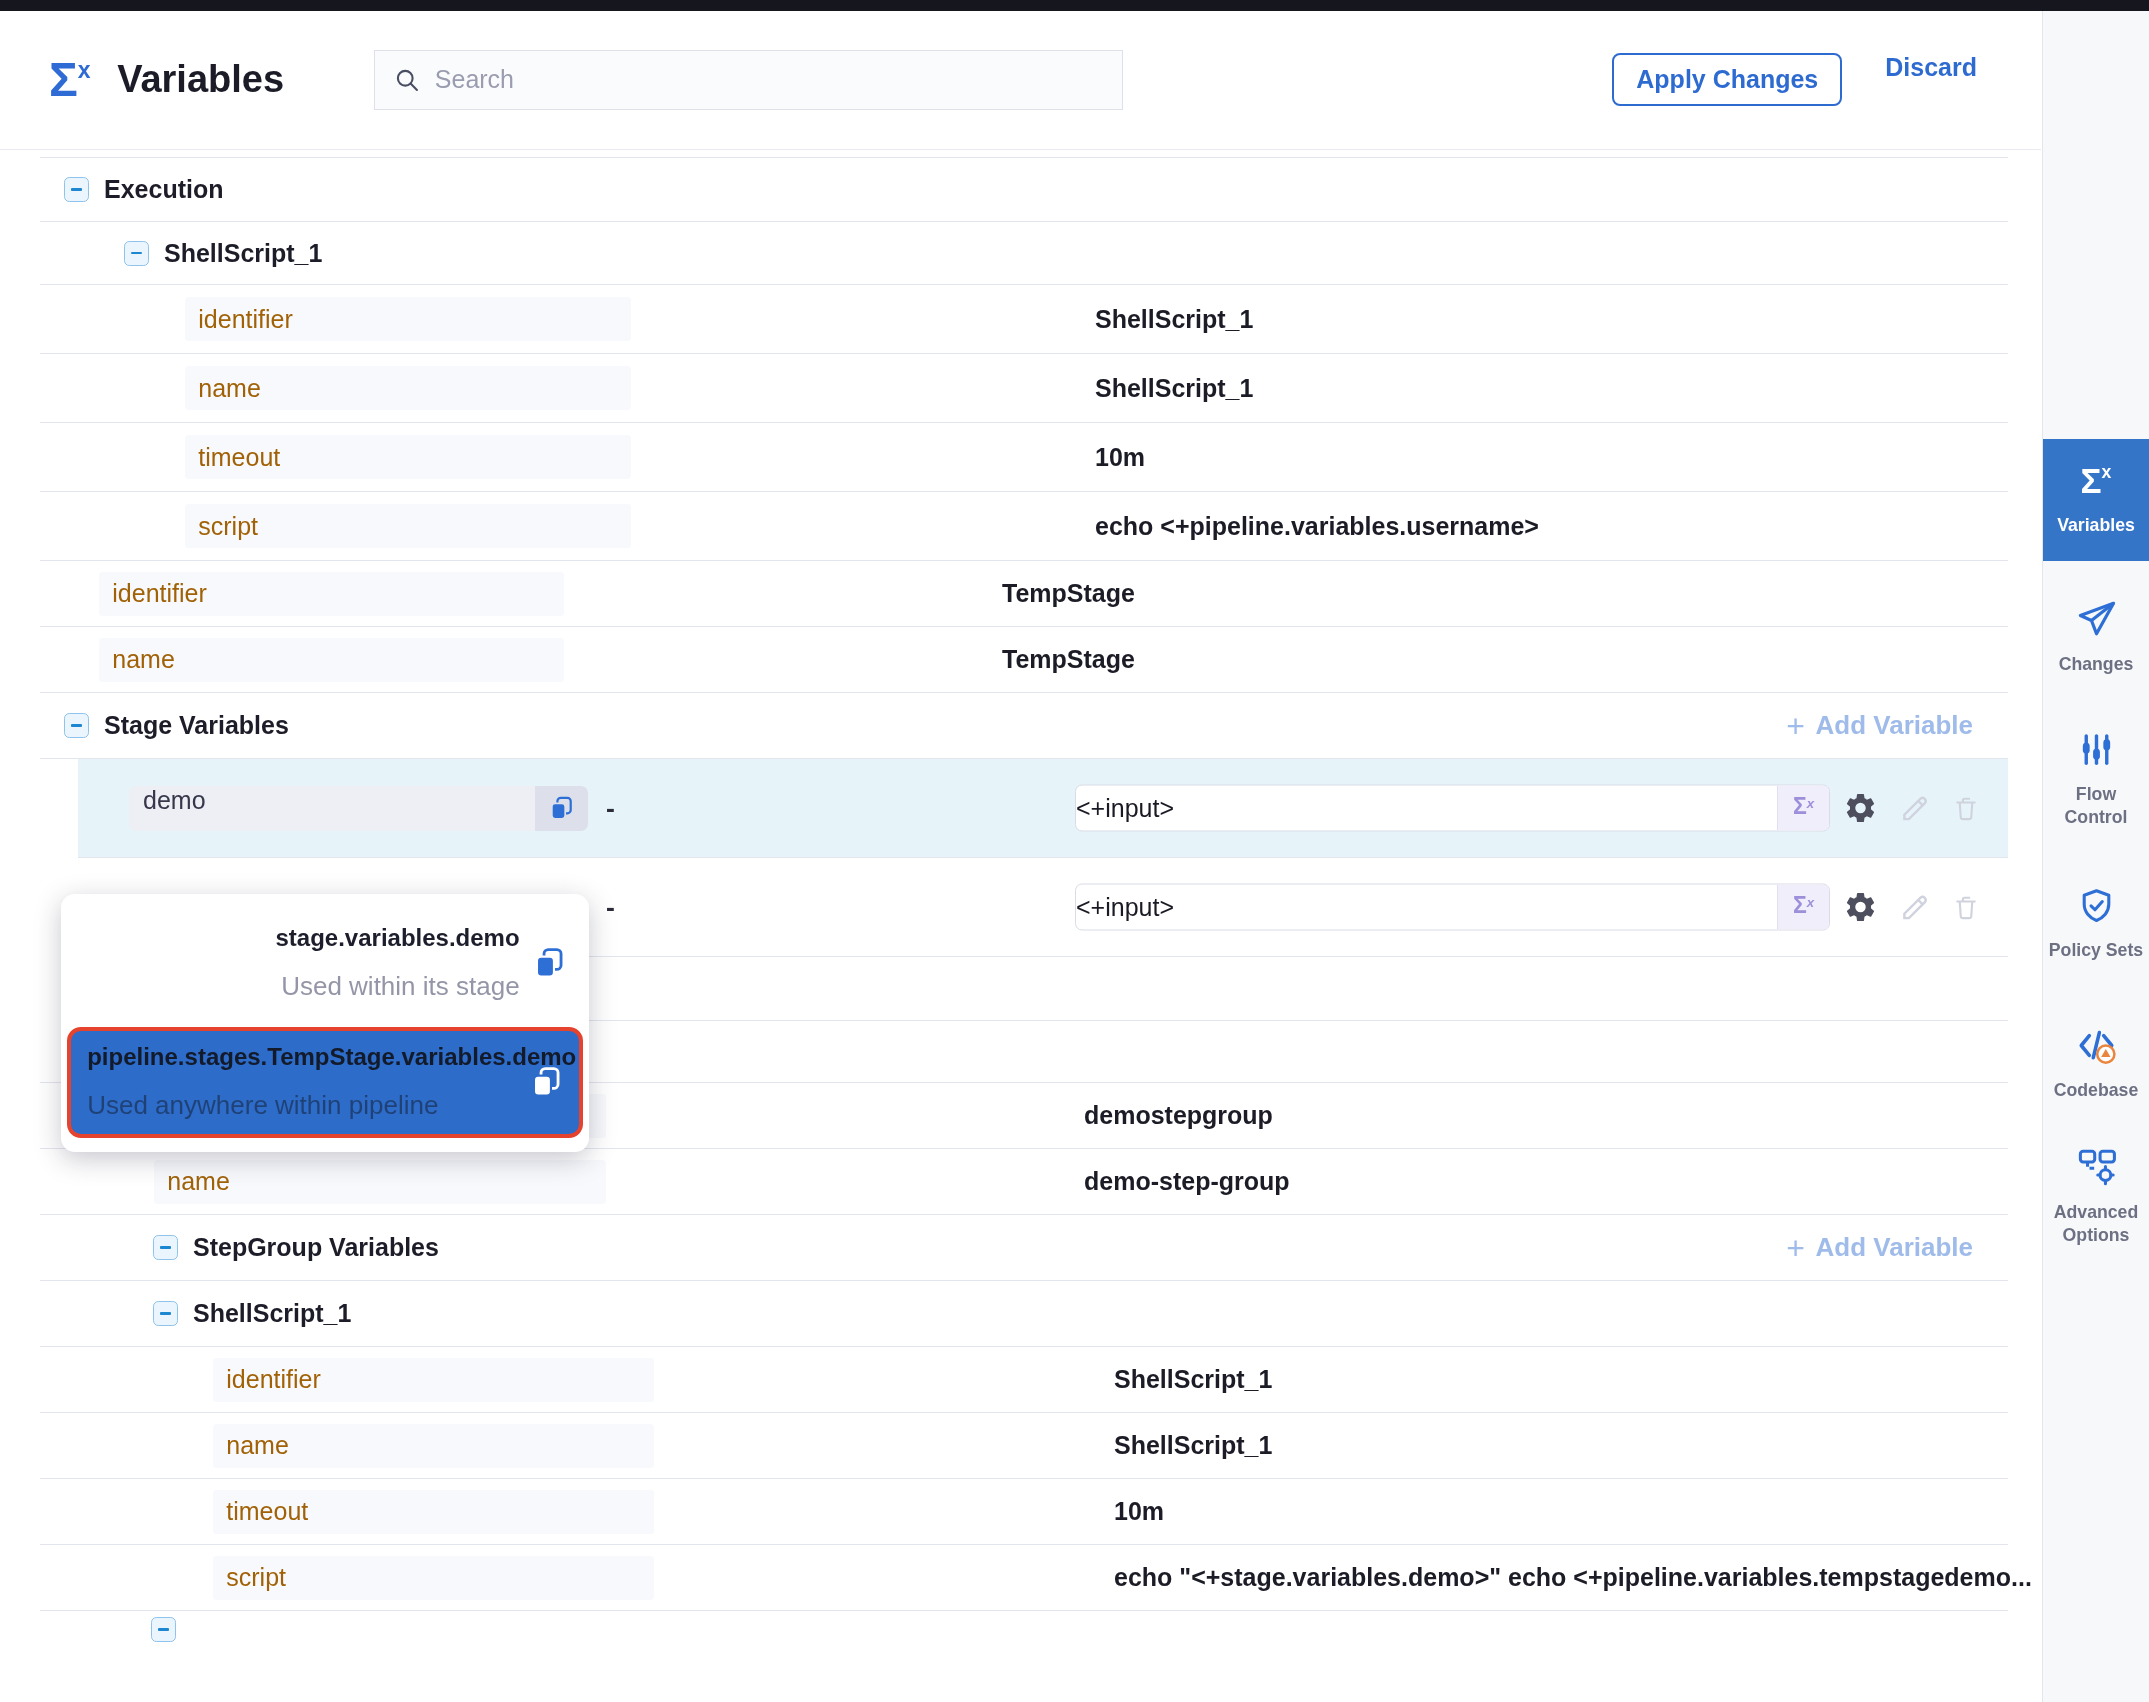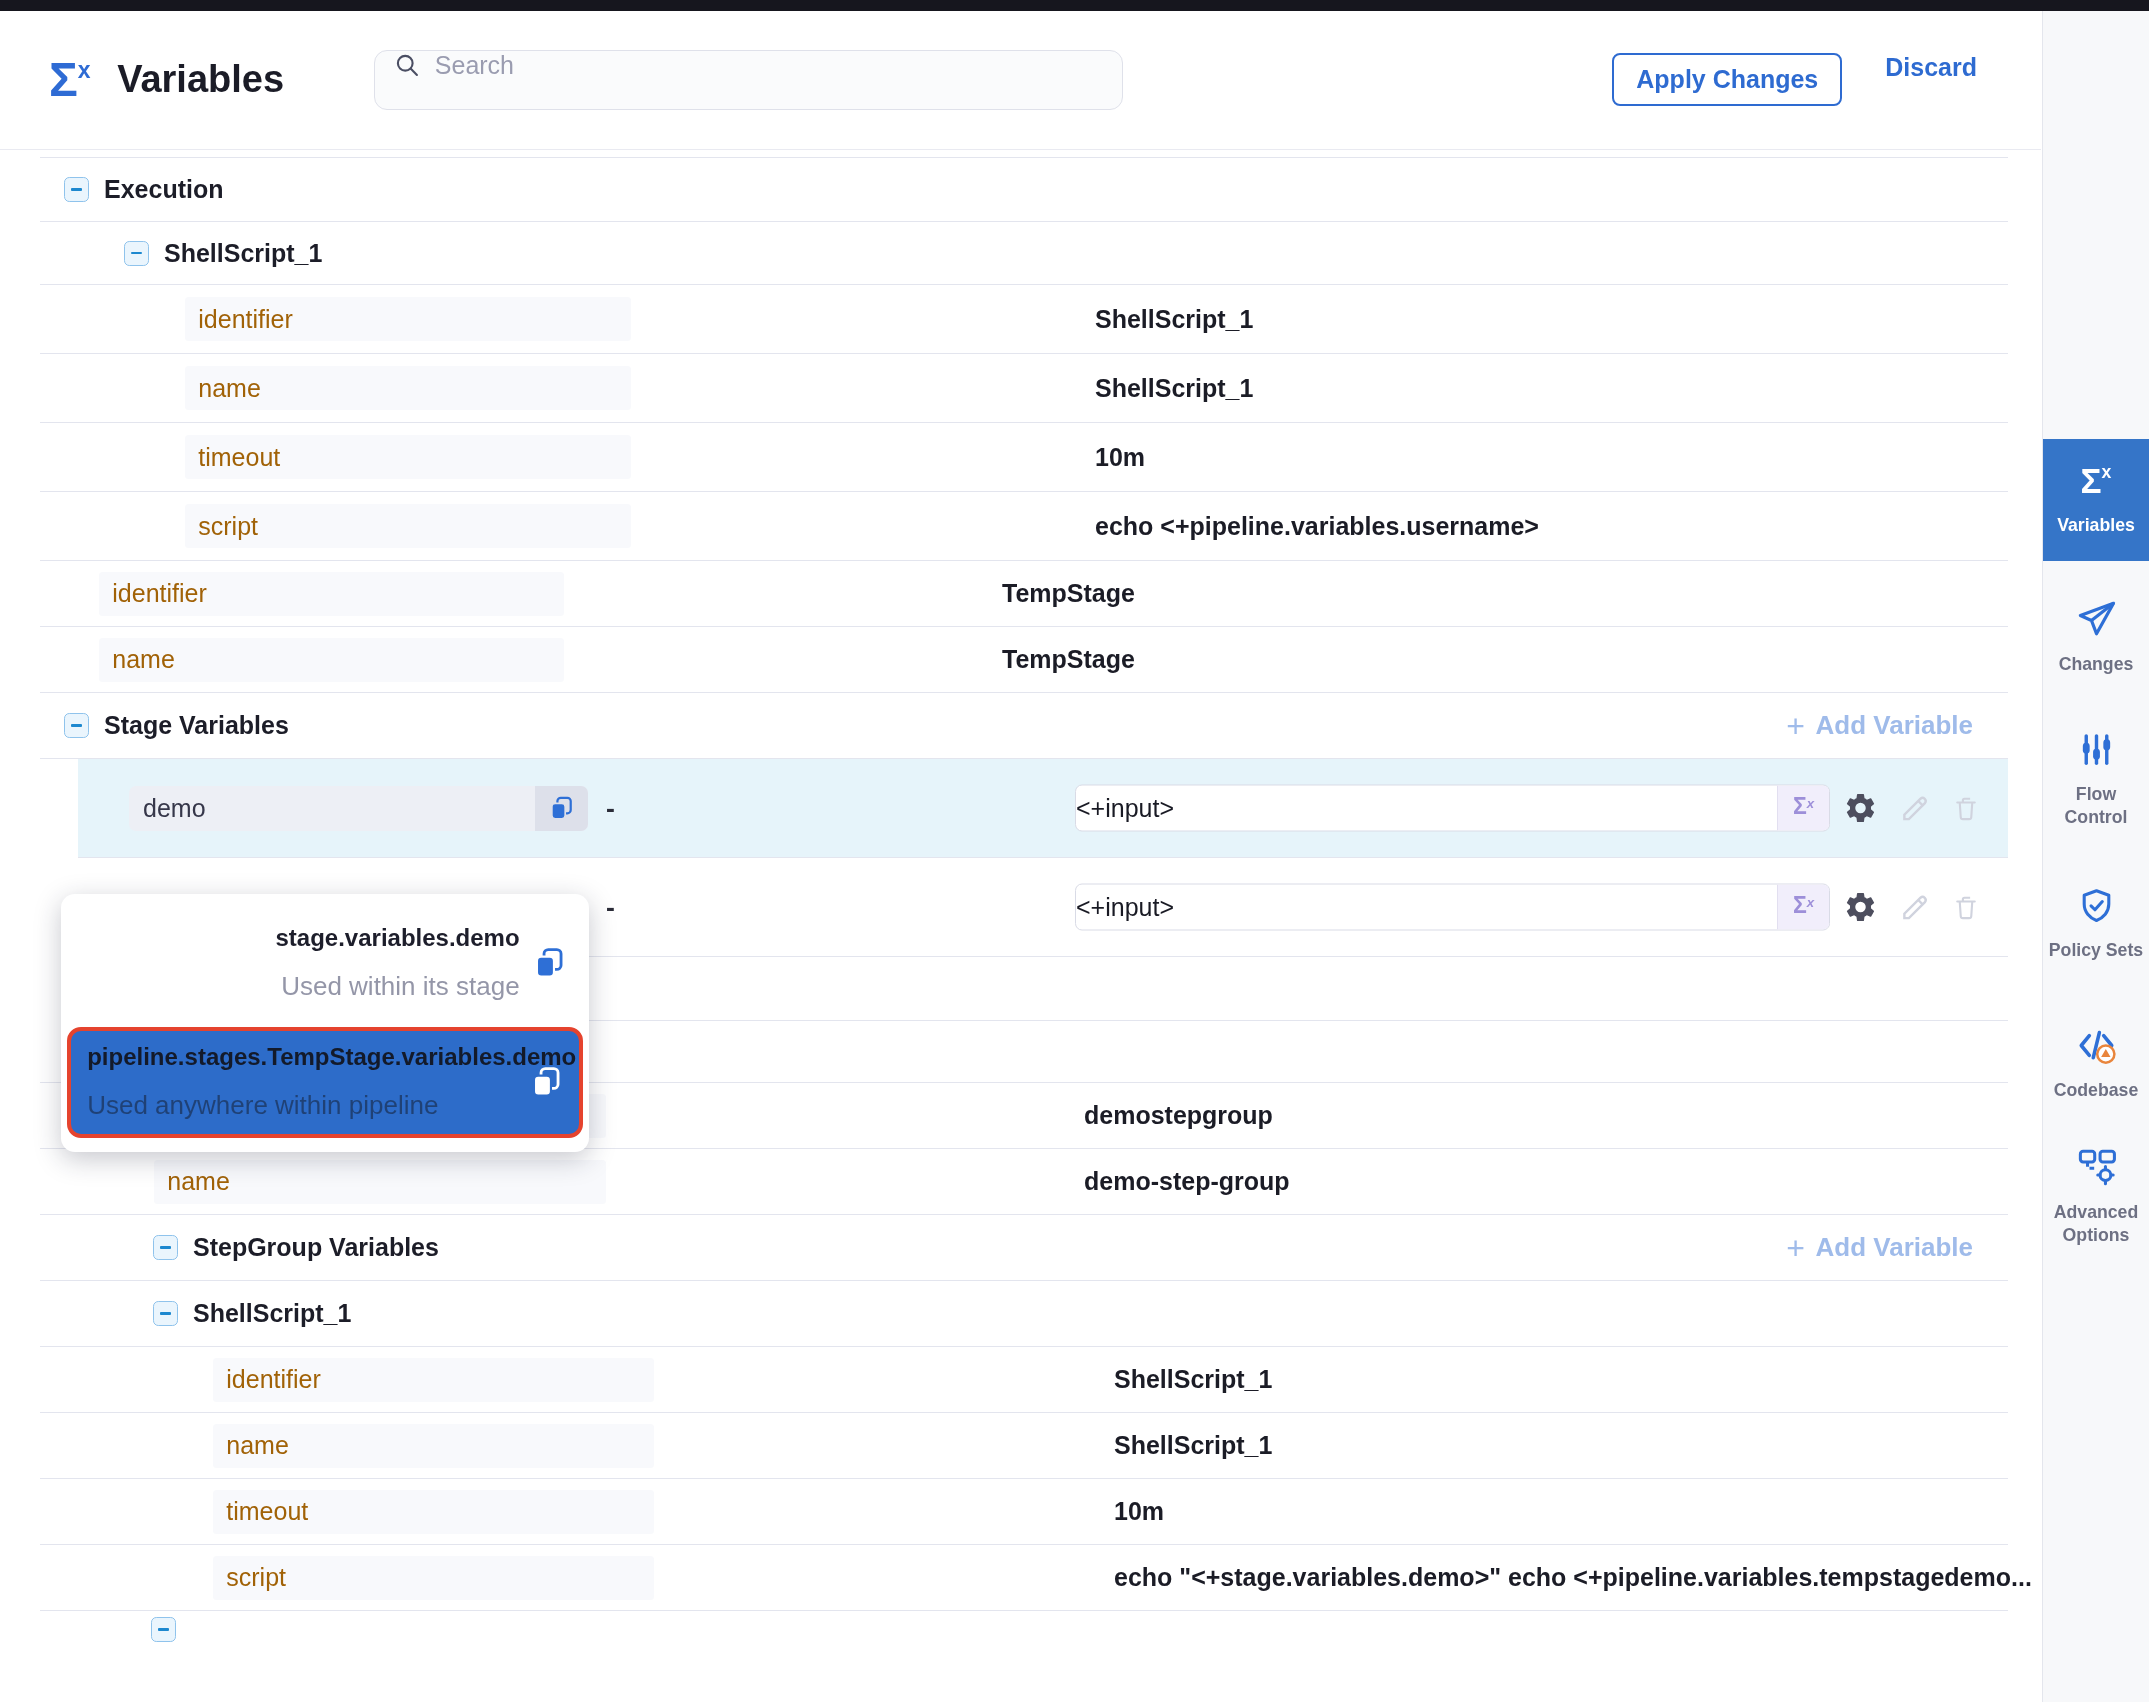--- a/index.html
+++ b/index.html
@@ -10,22 +10,22 @@
   
   .topstrip{position:absolute;left:0;top:0;width:2149px;height:10.6px;background:#16161e}
 
   
   .header{position:absolute;left:0;top:10.6px;width:2041px;height:139px;background:#fff;
     border-bottom:0.9px solid #e9eaf1;display:flex;align-items:center;box-sizing:border-box}
   .logo{margin-left:49px;display:flex;align-items:flex-start;color:#2e6bd4;font-weight:700;line-height:1}
   .logo .sig{font-size:48px}
   .logo .sub{font-size:23px;margin-top:3.5px}
   .page-title{margin-left:26.6px;font-size:38px;font-weight:700;color:#1b1c27}
-  .search{margin-left:90px;width:749px;height:60px;border:1.8px solid #dfe1ea;border-radius:13px;
-    background:#fafbfc;display:flex;padding:0 17.7px;box-sizing:border-box}
+  .search{margin-left:90px;width:749px;height:60px;border:1.8px solid #dfe1ea;border-radius:0;
+    background:#fafbfc;display:flex;align-items:center;padding:0 17.7px;box-sizing:border-box}
   .search .ph{margin-left:14px;font-size:25px;color:#9a9cb0}
   .header-right{margin-left:auto;margin-right:64px;display:flex;}
   .btn-apply{border:2.7px solid #2e6bd1;color:#2e6bd1;background:#fff;font-weight:700;font-size:25px;
     border-radius:8px;padding:9.8px 22px;font-family:inherit;cursor:pointer}
   .link-discard{color:#2e6bd1;font-size:25px;font-weight:700;margin-left:43px;cursor:pointer}
 
   
   .vtable{position:absolute;left:40px;top:157px;width:1968px;border-top:0.9px solid #e3e5ee}
   .row{position:relative;display:flex;align-items:center;border-bottom:0.9px solid #e3e5ee;box-sizing:border-box}
   .minus{width:25px;height:25px;border:1.8px solid #8fc3ec;border-radius:5.3px;background:#eaf5fd;
@@ -51,21 +51,21 @@
   .r-empty{height:64px;margin-left:38px}
   .r-sghdr{height:62px;padding-left:81px}
   .r-f3{height:66px}  .r-f3 .field-box{margin-left:114px;width:452px}  .r-f3 .value{left:1044px}
   .r-sgvars{height:66px;padding-left:113px}
   .r-step2{height:66px;padding-left:113px}
   .r-f4{height:66px}  .r-f4 .field-box{margin-left:173px;width:441px}  .r-f4 .value{left:1074px}
   .r-partial{height:20.4px;border-bottom:none;padding-left:111px;overflow:visible;align-items:flex-start;padding-top:6.2px}
 
   
   .name-input{margin-left:51px;width:459px;height:45px;background:#edeff5;border-radius:7px;
-    display:flex;align-items:center;overflow:hidden;cursor:text}
+    display:flex;overflow:hidden;cursor:text}
   .name-input .txt{flex:1;padding-left:14px;font-size:25px;color:#36374a}
   .copyseg{width:53px;align-self:stretch;background:#dde0ea;display:flex;align-items:center;
     justify-content:center;cursor:pointer}
   .dash{position:absolute;left:528px;top:50%;transform:translateY(-50%);font-size:26.6px;font-weight:700;color:#2b2c38}
   .input-field{position:absolute;left:997px;top:50%;transform:translateY(-50%);width:755px;height:47px;
     background:#fff;border:1.8px solid #d9dbe6;border-radius:7px;display:flex;align-items:center;
     box-sizing:border-box;overflow:hidden;cursor:text}
   .input-field .txt{flex:1;font-size:25px;color:#191a24}
   .sigma-badge{width:51px;align-self:stretch;background:#f1eefb;border-left:0.9px solid #e2dff0;
     display:flex;align-items:flex-start;justify-content:center;padding-top:7px;color:#9d8fd9;

